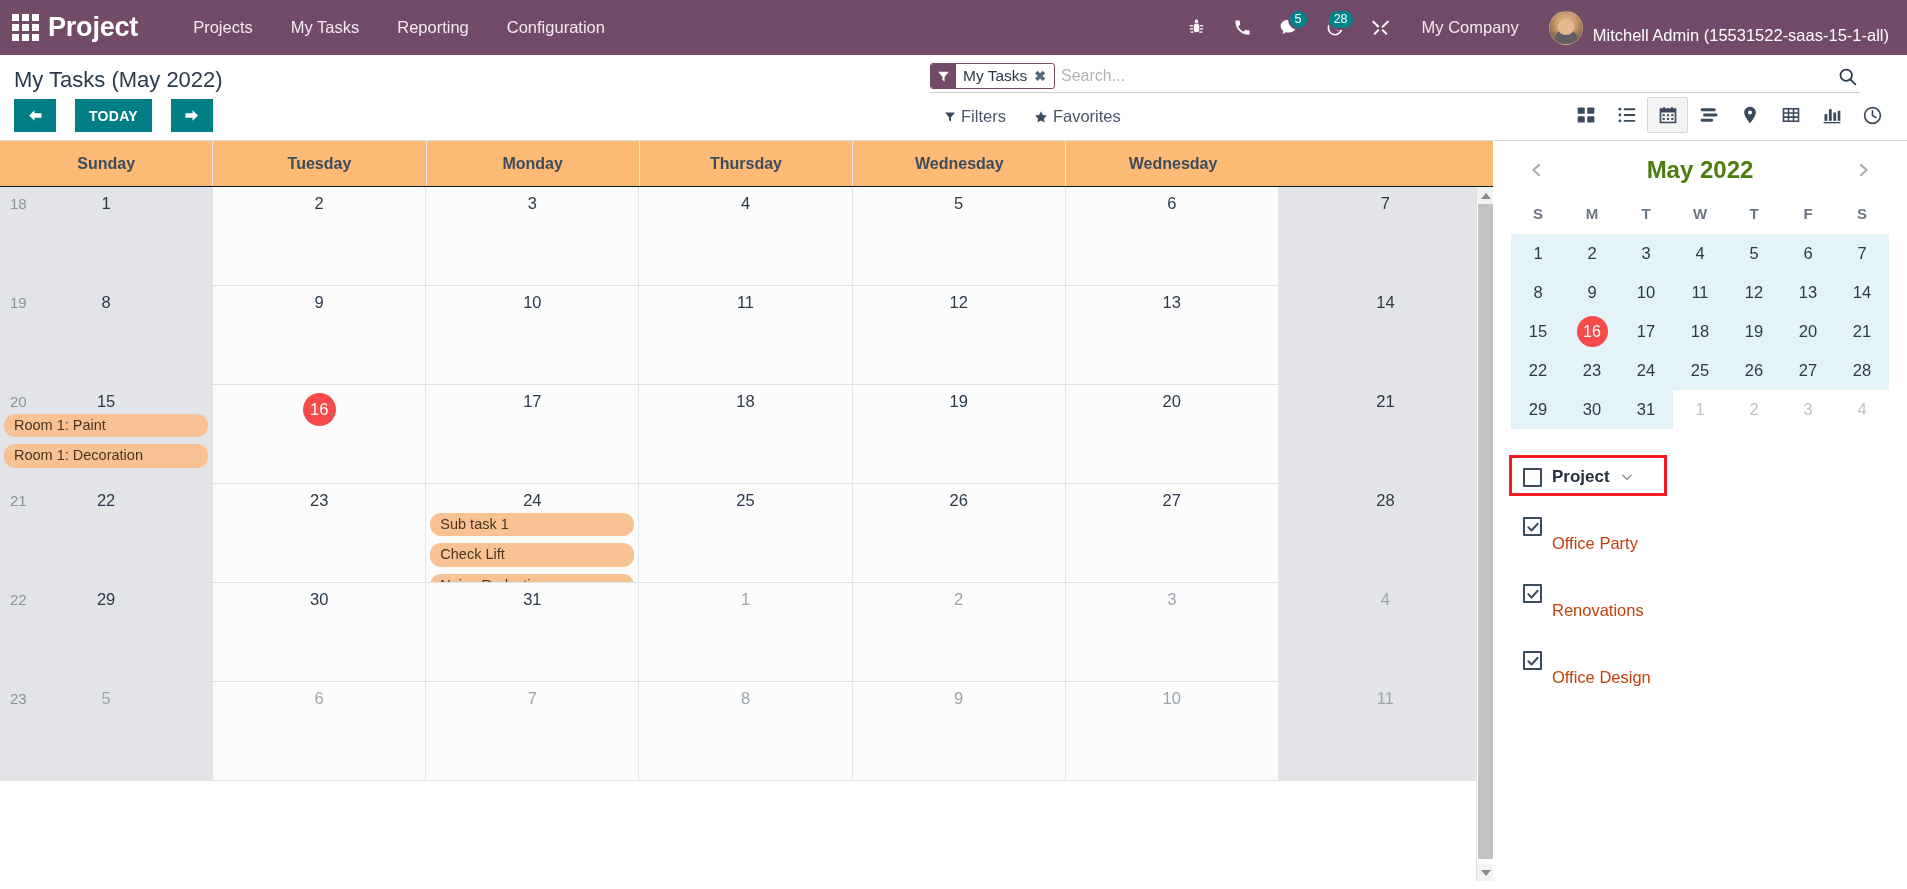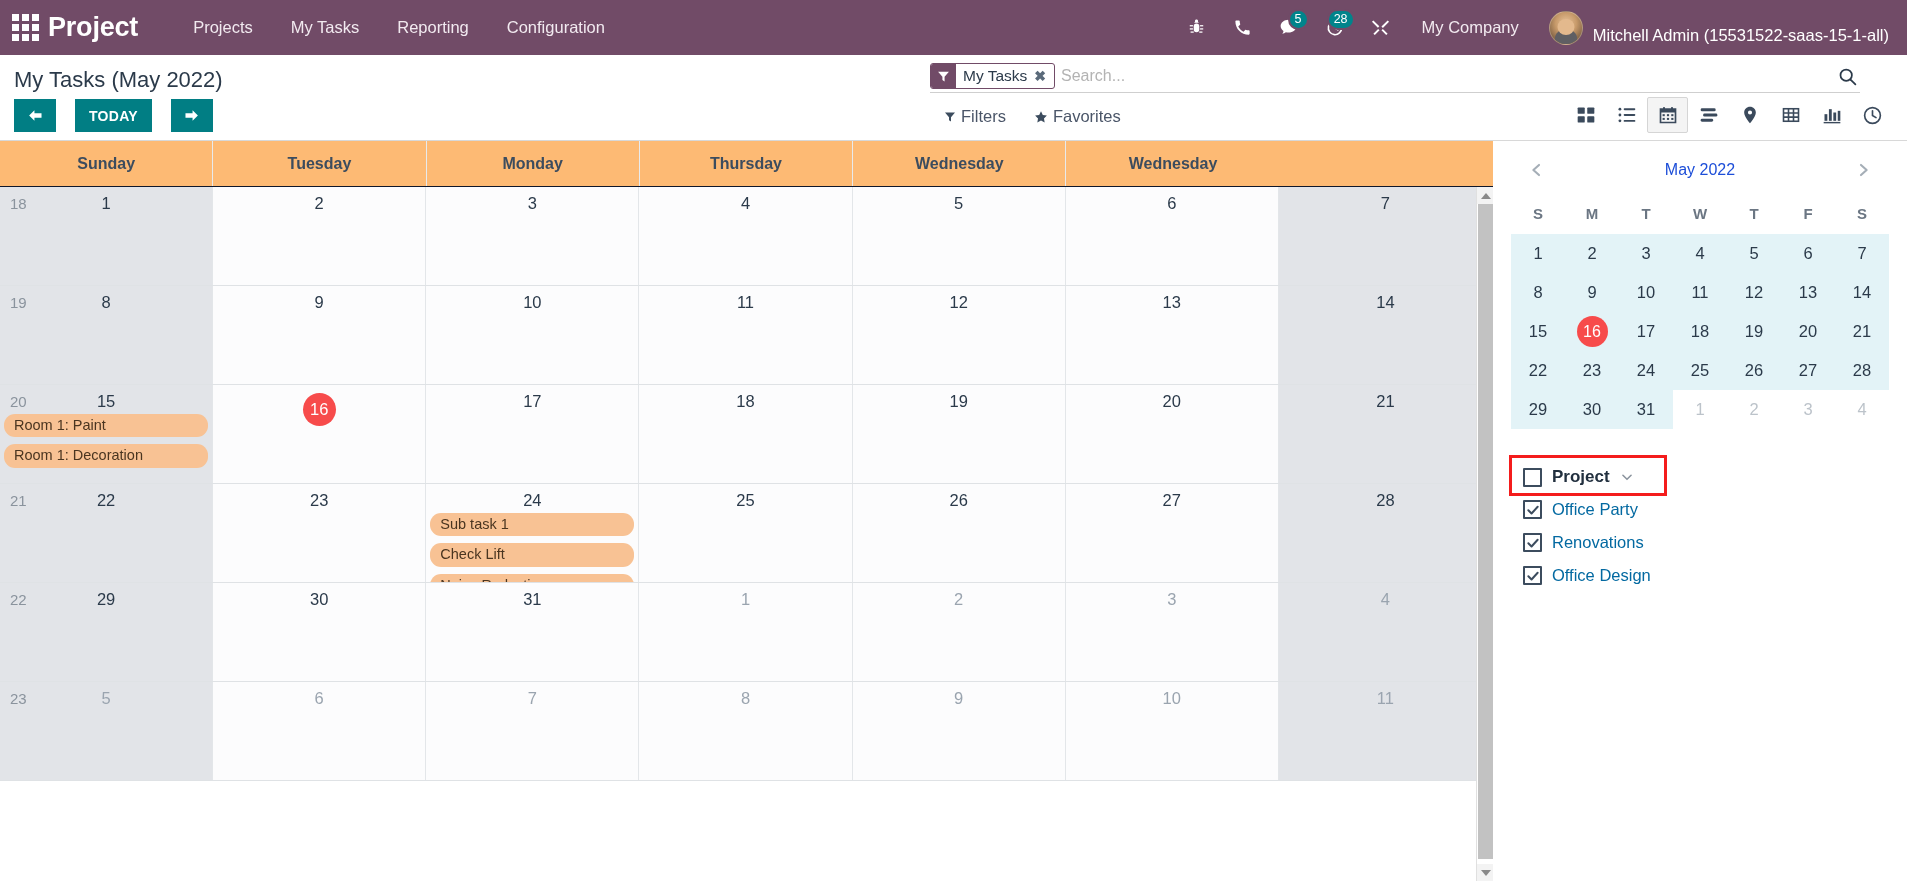--- a/index.html
+++ b/index.html
@@ -263,21 +263,21 @@
     width: 414px; background: #fff; padding: 0 18px;
     position: relative;
   }
   .mini-head {
     display: flex; align-items: center; justify-content: space-between;
     height: 58px; padding: 0 8px;
   }
   .mini-nav {
     color: #9aa4af; cursor: pointer; padding: 4px 10px; display: flex; align-items: center;
   }
-  .mini-title { font-size: 16px; color: #1d4ed8; }
+  .mini-title { font-size: 24px; color: #4d7c0f; font-weight: bold; }
   .mini-grid { display: grid; grid-template-columns: repeat(7, 1fr); }
   .mini-dow {
     text-align: center; font-size: 15px; font-weight: bold; color: #6b7683;
     padding: 6px 0 12px 0;
   }
   .mini-cell {
     text-align: center; font-size: 16.5px; color: #2b3a4a;
     height: 39px; display: flex; align-items: center; justify-content: center;
     cursor: pointer; position: relative;
   }
@@ -307,21 +307,21 @@
     display: flex; align-items: center; justify-content: center; flex: none;
     border-radius: 1px;
   }
   .cbox svg { display: block; }
   .filter-title { font-size: 17px; font-weight: bold; color: #22303f; }
   .chev { color: #8a939d; display: flex; align-items: center; }
   .filter-item {
     display: flex; align-items: center; gap: 10px;
     padding: 7px 6px; cursor: pointer;
   }
-  .filter-label { font-size: 16.5px; color: #0369a1; }
+  .filter-label { font-size: 16.5px; color: #c2410c; margin-top: 34px; }
 </style>
 </head>
 <body>
 
 <div class="navbar">
   <div class="apps-grid">
     <i></i>
       <i></i>
       <i></i>
       <i></i>

